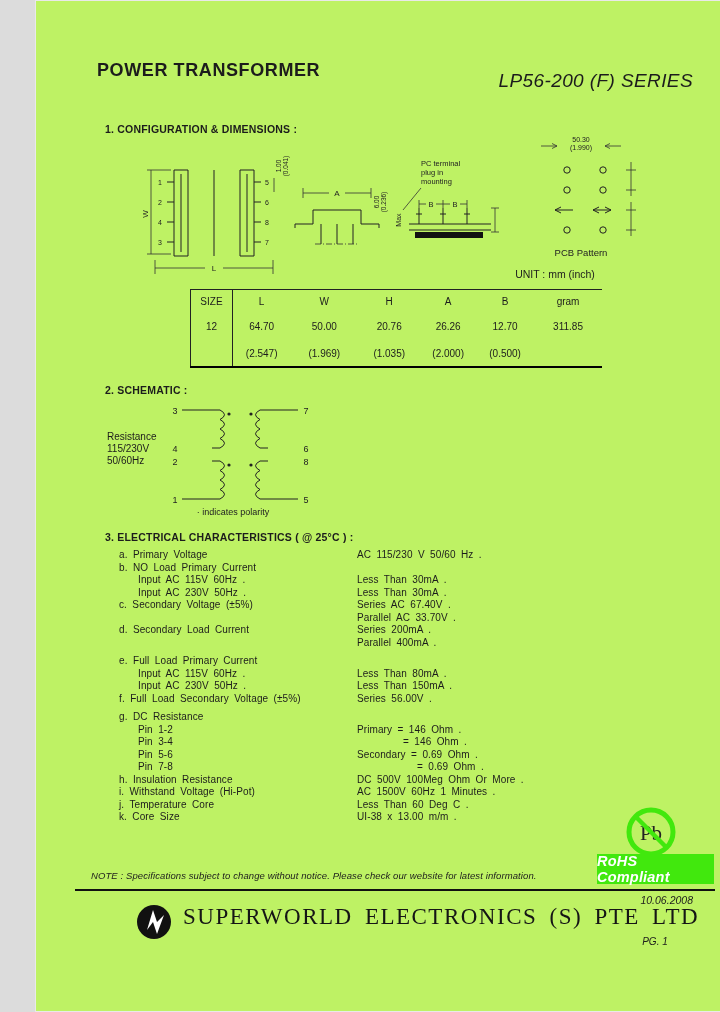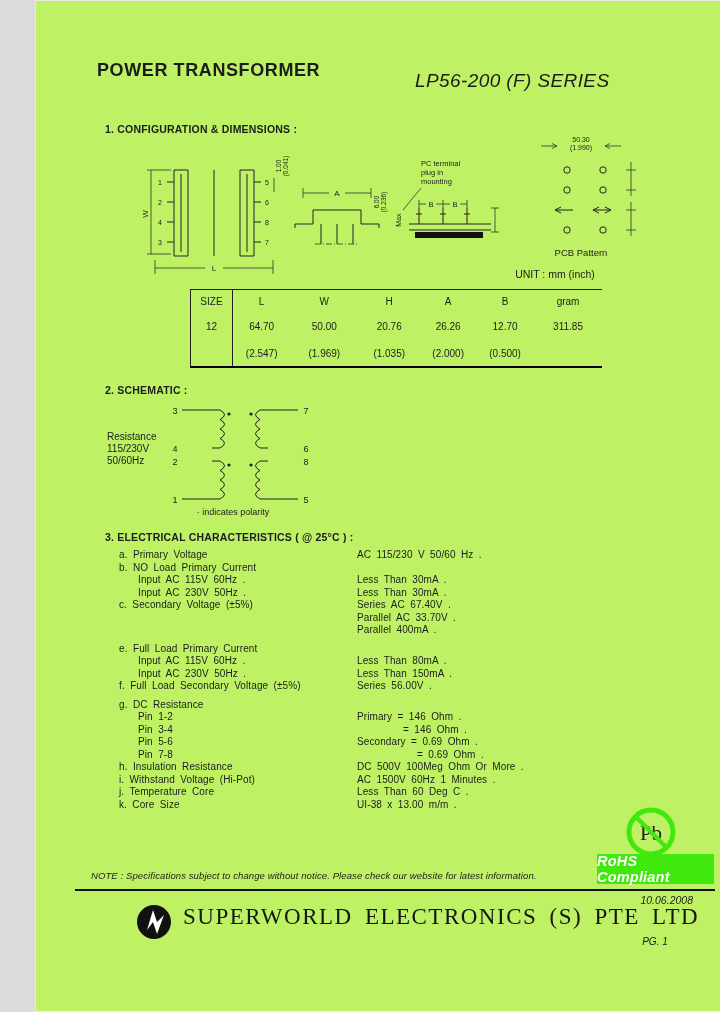--- a/index.html
+++ b/index.html
@@ -1,20 +1,20 @@
 <!DOCTYPE html>
 <html style="--green: #41e80d;"><head>
 <meta charset="utf-8">
 <style>
   html,body{margin:0;padding:0;background:#dcdcdc;}
   .page{position:relative;width:720px;height:1012px;background:#bef264;overflow:hidden;
         font-family:"Liberation Sans",sans-serif;color:#1c1c1c;box-shadow:0 0 0 1px #e9e9e9 inset;margin-left:35px;}
   .abs{position:absolute;}
   .h-title{left:62px;top:60px;font-size:18px;font-weight:bold;letter-spacing:.6px;}
-  .h-series{left:380px;top:70px;width:278px;font-size:19px;font-style:italic;letter-spacing:.4px;}
+  .h-series{left:380px;top:70px;width:278px;text-align:right;font-size:19px;font-style:italic;letter-spacing:.4px;}
   .sec-title{font-size:10.5px;font-weight:bold;letter-spacing:.2px;}
   #sec1{left:70px;top:123px;}
   #sec2{left:70px;top:384px;}
   #sec3{left:70px;top:531px;}
   svg{overflow:visible;font-family:"Liberation Sans",sans-serif;}
   svg text{fill:#222;}
   svg .ln{stroke:#222;stroke-width:1;fill:none;}
   svg .thin{stroke:#333;stroke-width:.8;fill:none;}
   
   #dim-table{position:absolute;left:155px;top:289px;width:412px;border-collapse:collapse;
@@ -269,20 +269,21 @@
   </svg>
 
   <div class="abs sec-title" id="sec3">3. ELECTRICAL CHARACTERISTICS ( @ 25°C ) :</div>
   <div class="abs" id="elec">
       <div class="erow"><span class="el">a. Primary Voltage</span><span class="er">AC 115/230 V 50/60 Hz .</span></div>
       <div class="erow"><span class="el">b. NO Load Primary Current</span><span class="er"></span></div>
       <div class="erow"><span class="el ind">Input AC 115V 60Hz .</span><span class="er">Less Than 30mA .</span></div>
       <div class="erow"><span class="el ind">Input AC 230V 50Hz .</span><span class="er">Less Than 30mA .</span></div>
       <div class="erow"><span class="el">c. Secondary Voltage (±5%)</span><span class="er">Series AC 67.40V .</span></div>
       <div class="erow"><span class="el"></span><span class="er">Parallel AC 33.70V .</span></div>
+      <div class="erow"><span class="el">d. Secondary Load Current</span><span class="er">Series 200mA .</span></div>
       <div class="erow"><span class="el"></span><span class="er">Parallel 400mA .</span></div>
       <div class="erow gap"><span class="el">e. Full Load Primary Current</span><span class="er"></span></div>
       <div class="erow"><span class="el ind">Input AC 115V 60Hz .</span><span class="er">Less Than 80mA .</span></div>
       <div class="erow"><span class="el ind">Input AC 230V 50Hz .</span><span class="er">Less Than 150mA .</span></div>
       <div class="erow"><span class="el">f. Full Load Secondary Voltage (±5%)</span><span class="er">Series 56.00V .</span></div>
       <div class="erow gap"><span class="el">g. DC Resistance</span><span class="er"></span></div>
       <div class="erow"><span class="el ind">Pin 1-2</span><span class="er">Primary = 146 Ohm .</span></div>
       <div class="erow"><span class="el ind">Pin 3-4</span><span class="er rind1">= 146 Ohm .</span></div>
       <div class="erow"><span class="el ind">Pin 5-6</span><span class="er">Secondary = 0.69 Ohm .</span></div>
       <div class="erow"><span class="el ind">Pin 7-8</span><span class="er rind2">= 0.69 Ohm .</span></div>

